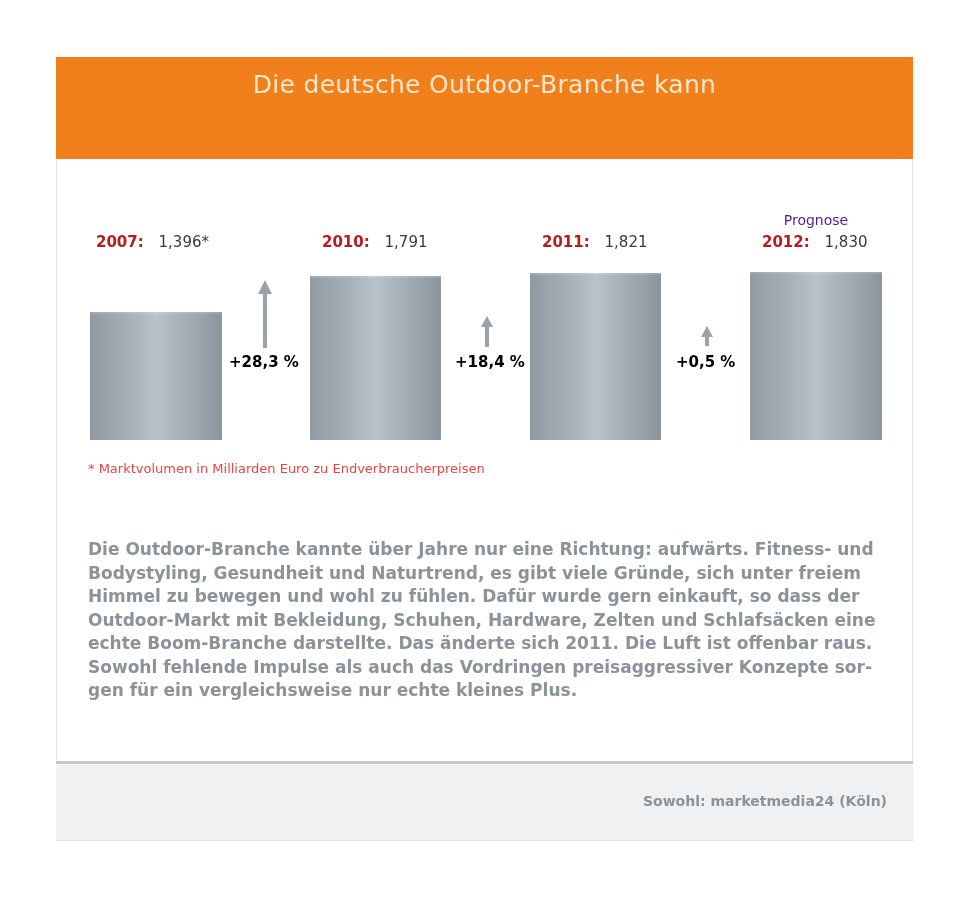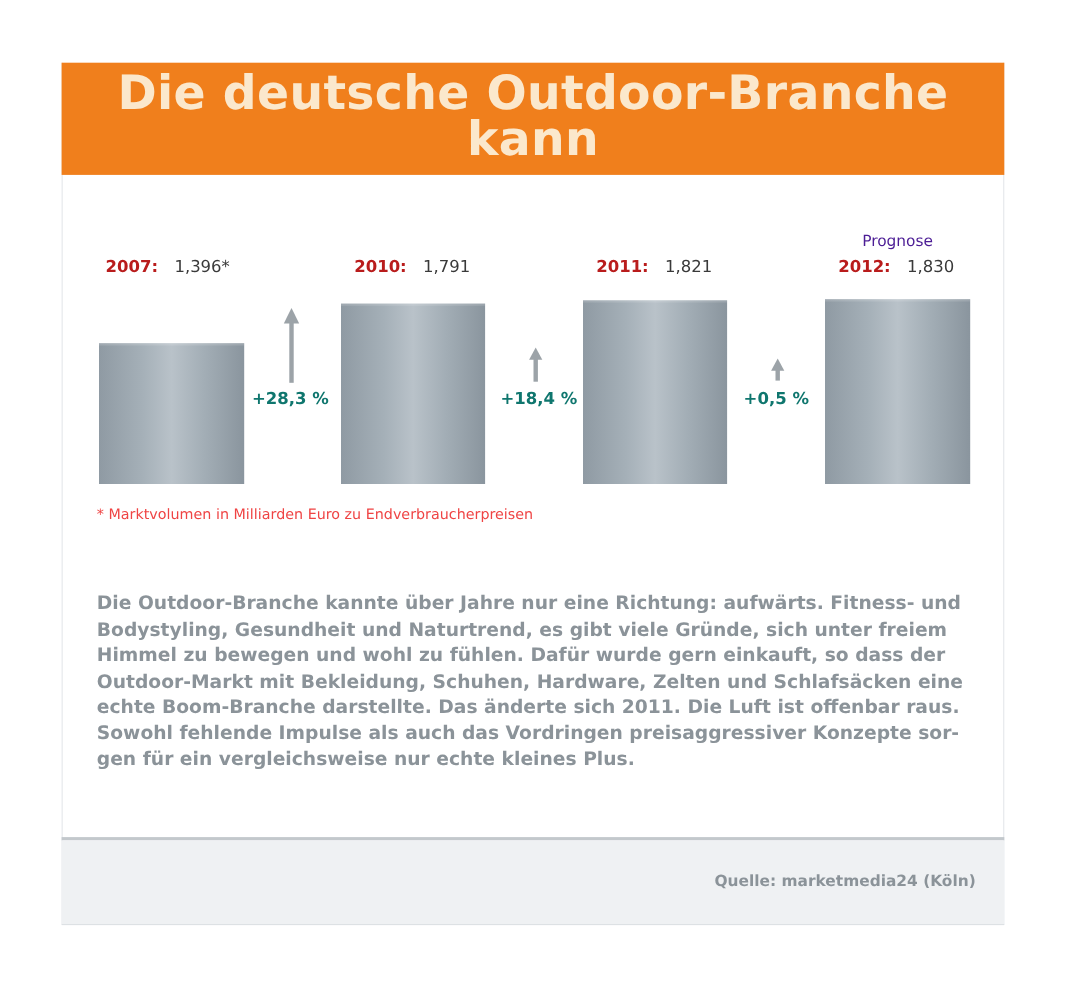--- a/index.html
+++ b/index.html
@@ -10,41 +10,41 @@
   .panel {
     position: absolute; left: 56px; top: 57px; width: 857px; height: 783px;
     background: #ffffff; border-left: 1px solid #e4e7ea; border-right: 1px solid #e4e7ea;
     box-sizing: border-box;
   }
   .header {
     position: absolute; left: 56px; top: 57px; width: 857px; height: 102px;
     background: #f07f1c; color: #fbe8cc; text-align: center;
   }
   .header .line {
-    display: block; font-size: 43px; line-height: 42px; letter-spacing: 0.3px; font-weight: bold;
+    display: block; font-size: 25px; line-height: 42px; letter-spacing: 0.3px; font-weight: normal;
   }
   .header .l1 { padding-top: 7px; }
   .bar-label {
     position: absolute; font-size: 15px; color: #333; white-space: nowrap; text-align: center;
   }
   .bar-label b { color: #b91c1c; font-weight: bold; }
   .bar-label .val { color: #3a3a3a; margin-left: 10px; }
   .prognose { position: absolute; font-size: 14px; color: #4c1d95; text-align: center; width: 132px; }
   .bar {
     position: absolute;
     background: linear-gradient(to right, #8f9aa3 0%, #a5b0b8 30%, #b9c2c9 50%, #a3aeb6 72%, #8a959e 100%);
     box-shadow: inset 0 2px 0 rgba(255,255,255,0.15);
   }
   .arrow { position: absolute; width: 4px; background: #9ca3a8; }
   .arrow::before {
     content: ""; position: absolute; left: -5px; top: -12px; width: 0; height: 0;
     border-left: 7px solid transparent; border-right: 7px solid transparent; border-bottom: 14px solid #9ca3a8;
   }
   .arrow.small::before { left: -4px; top: -9px; border-left-width: 6px; border-right-width: 6px; border-bottom-width: 11px; }
-  .pct { position: absolute; font-size: 15px; color: #0f766e; font-weight: bold; white-space: nowrap; }
+  .pct { position: absolute; font-size: 15px; color: #000000; font-weight: bold; white-space: nowrap; }
   .footnote { position: absolute; left: 88px; top: 461px; font-size: 13px; color: #ef4444; }
   .body-text {
     position: absolute; left: 88px; top: 538px; width: 800px;
     font-size: 17px; line-height: 23.5px; color: #8b9399; font-weight: bold;
   }
   .body-text span { display: block; white-space: nowrap; }
   .divider { position: absolute; left: 56px; top: 761px; width: 857px; height: 3px; background: #c3c8cc; }
   .footer { position: absolute; left: 56px; top: 764px; width: 857px; height: 76px; background: #eff1f3; border-bottom: 1px solid #dde1e4; }
   .source { position: absolute; right: 26px; top: 29px; font-size: 14px; color: #8b9399; font-weight: bold; }
 </style>
@@ -94,14 +94,14 @@
   <span>Bodystyling, Gesundheit und Naturtrend, es gibt viele Gründe, sich unter freiem</span>
   <span>Himmel zu bewegen und wohl zu fühlen. Dafür wurde gern einkauft, so dass der</span>
   <span>Outdoor-Markt mit Bekleidung, Schuhen, Hardware, Zelten und Schlafsäcken eine</span>
   <span>echte Boom-Branche darstellte. Das änderte sich 2011. Die Luft ist offenbar raus.</span>
   <span>Sowohl fehlende Impulse als auch das Vordringen preisaggressiver Konzepte sor-</span>
   <span>gen für ein vergleichsweise nur echte kleines Plus.</span>
 </div>
 
 <div class="divider"></div>
 <div class="footer">
-  <div class="source">Quelle: marketmedia24 (Köln)</div>
+  <div class="source">Sowohl: marketmedia24 (Köln)</div>
 </div>
 
 </body></html>

